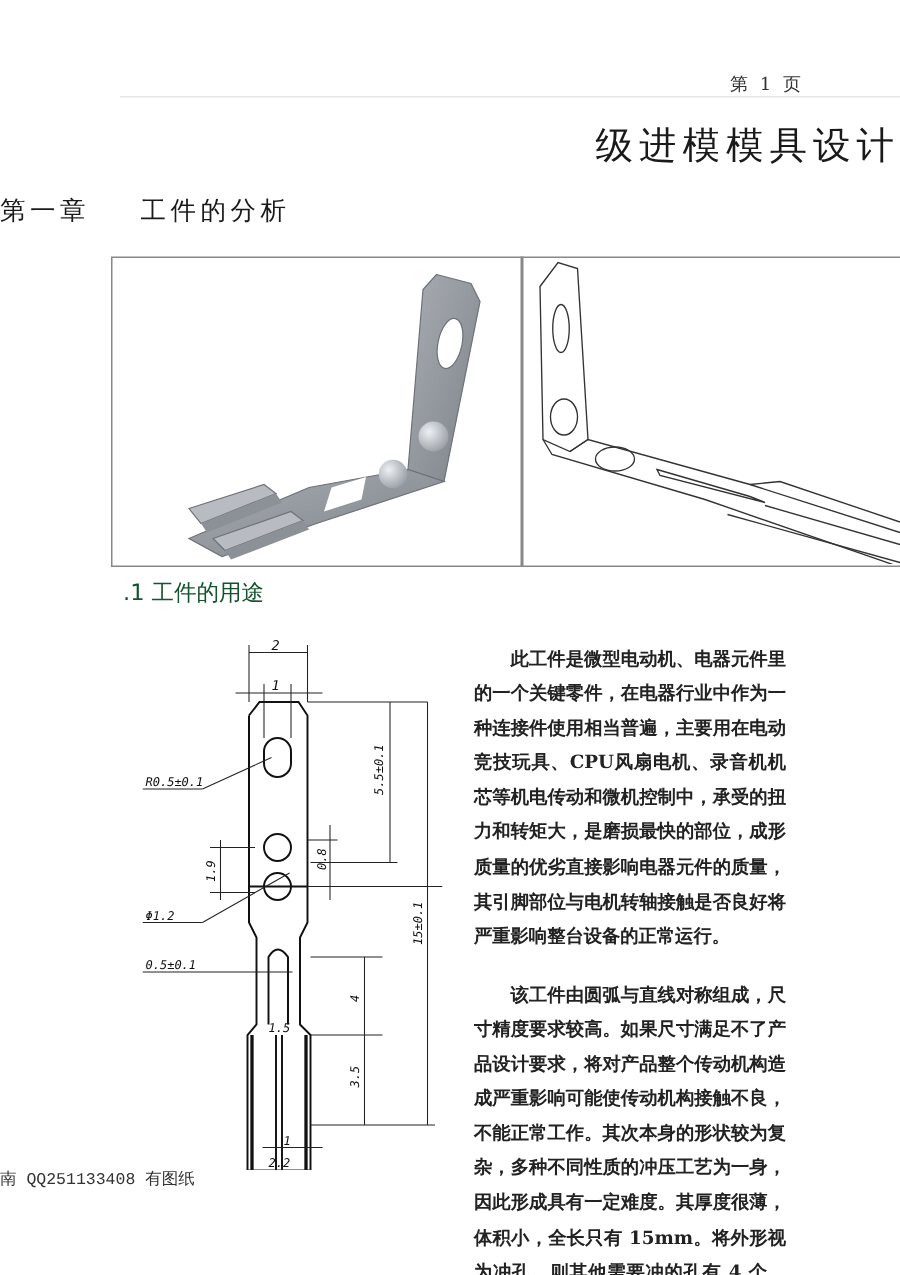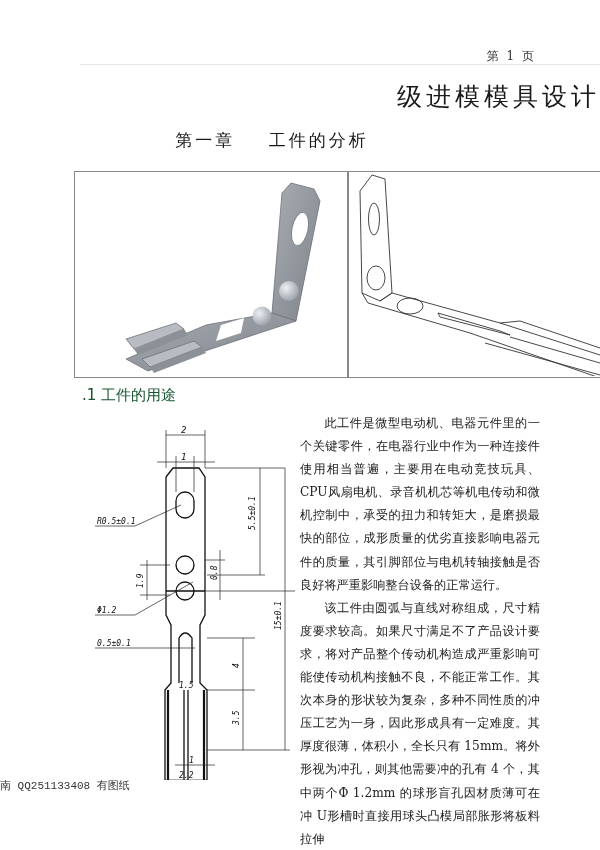--- a/index.html
+++ b/index.html
@@ -1,28 +1,28 @@
 <!DOCTYPE html>
 <html><head>
   <meta charset="utf-8">
   <style>
     html, body { margin: 0; padding: 0; background: #ffffff; }
     body { width: 600px; height: 850px; position: relative; overflow: hidden; font-family: "DejaVu Serif", serif; color: #222; }
     .page-num { position: absolute; right: 64px; top: 48px; font-size: 12px; color: #333; letter-spacing: 2px; font-family: "DejaVu Serif", serif; margin-left: 25px; }
     .header-rule { position: absolute; left: 80px; right: 0; top: 64px; height: 1px; background: #e6e6e6; }
     .doc-title { position: absolute; left: 0; width: 600px; top: 80px; text-align: right; font-family: "DejaVu Sans", sans-serif; font-size: 25px; letter-spacing: 4px; color: #1a1a1a; }
-    .chapter-title { position: absolute; left: 0; width: 544px; top: 129px; text-align: center; font-family: "DejaVu Sans", sans-serif; font-size: 17px; letter-spacing: 3px; color: #1a1a1a; white-space: pre; }
+    .chapter-title { position: absolute; left: 0; width: 544px; top: 129px; font-family: "DejaVu Sans", sans-serif; font-size: 17px; letter-spacing: 3px; color: #1a1a1a; white-space: pre; }
     .figure-frame { position: absolute; left: 74px; top: 171px; width: 540px; height: 207px; border: 1.5px solid #888; box-sizing: border-box; }
     .figure-divider { position: absolute; left: 347px; top: 171px; width: 1.5px; height: 207px; background: #888; }
     .render-3d { position: absolute; left: 76px; top: 173px; width: 270px; height: 203px; }
     .render-line { position: absolute; left: 350px; top: 173px; width: 250px; height: 203px; }
     .section-heading { position: absolute; left: 82px; top: 386px; font-family: "DejaVu Sans", sans-serif; font-size: 15px; color: #14532d; }
     .drawing { position: absolute; left: 95px; top: 420px; width: 200px; height: 360px; }
     .body-text { position: absolute; left: 300px; top: 412px; width: 240px; font-size: 12.2px; line-height: 23.1px; color: #222; text-align: justify; font-family: "DejaVu Serif", serif; }
-    .body-text p { margin: 0; text-indent: 2em; }
+    .body-text p { margin: 16px; text-indent: 2em; font-weight: bold; }
     .footer { position: absolute; left: 0; width: 600px; top: 778px; text-align: left; font-size: 11px; color: #333; font-family: Liberation Mono, monospace; }
   </style>
 </head>
 <body>
 
 <div class="page-num">第 1 页</div>
 <div class="header-rule"></div>
 
 <div class="doc-title">级进模模具设计</div>
 <div class="chapter-title">第一章    工件的分析</div>

